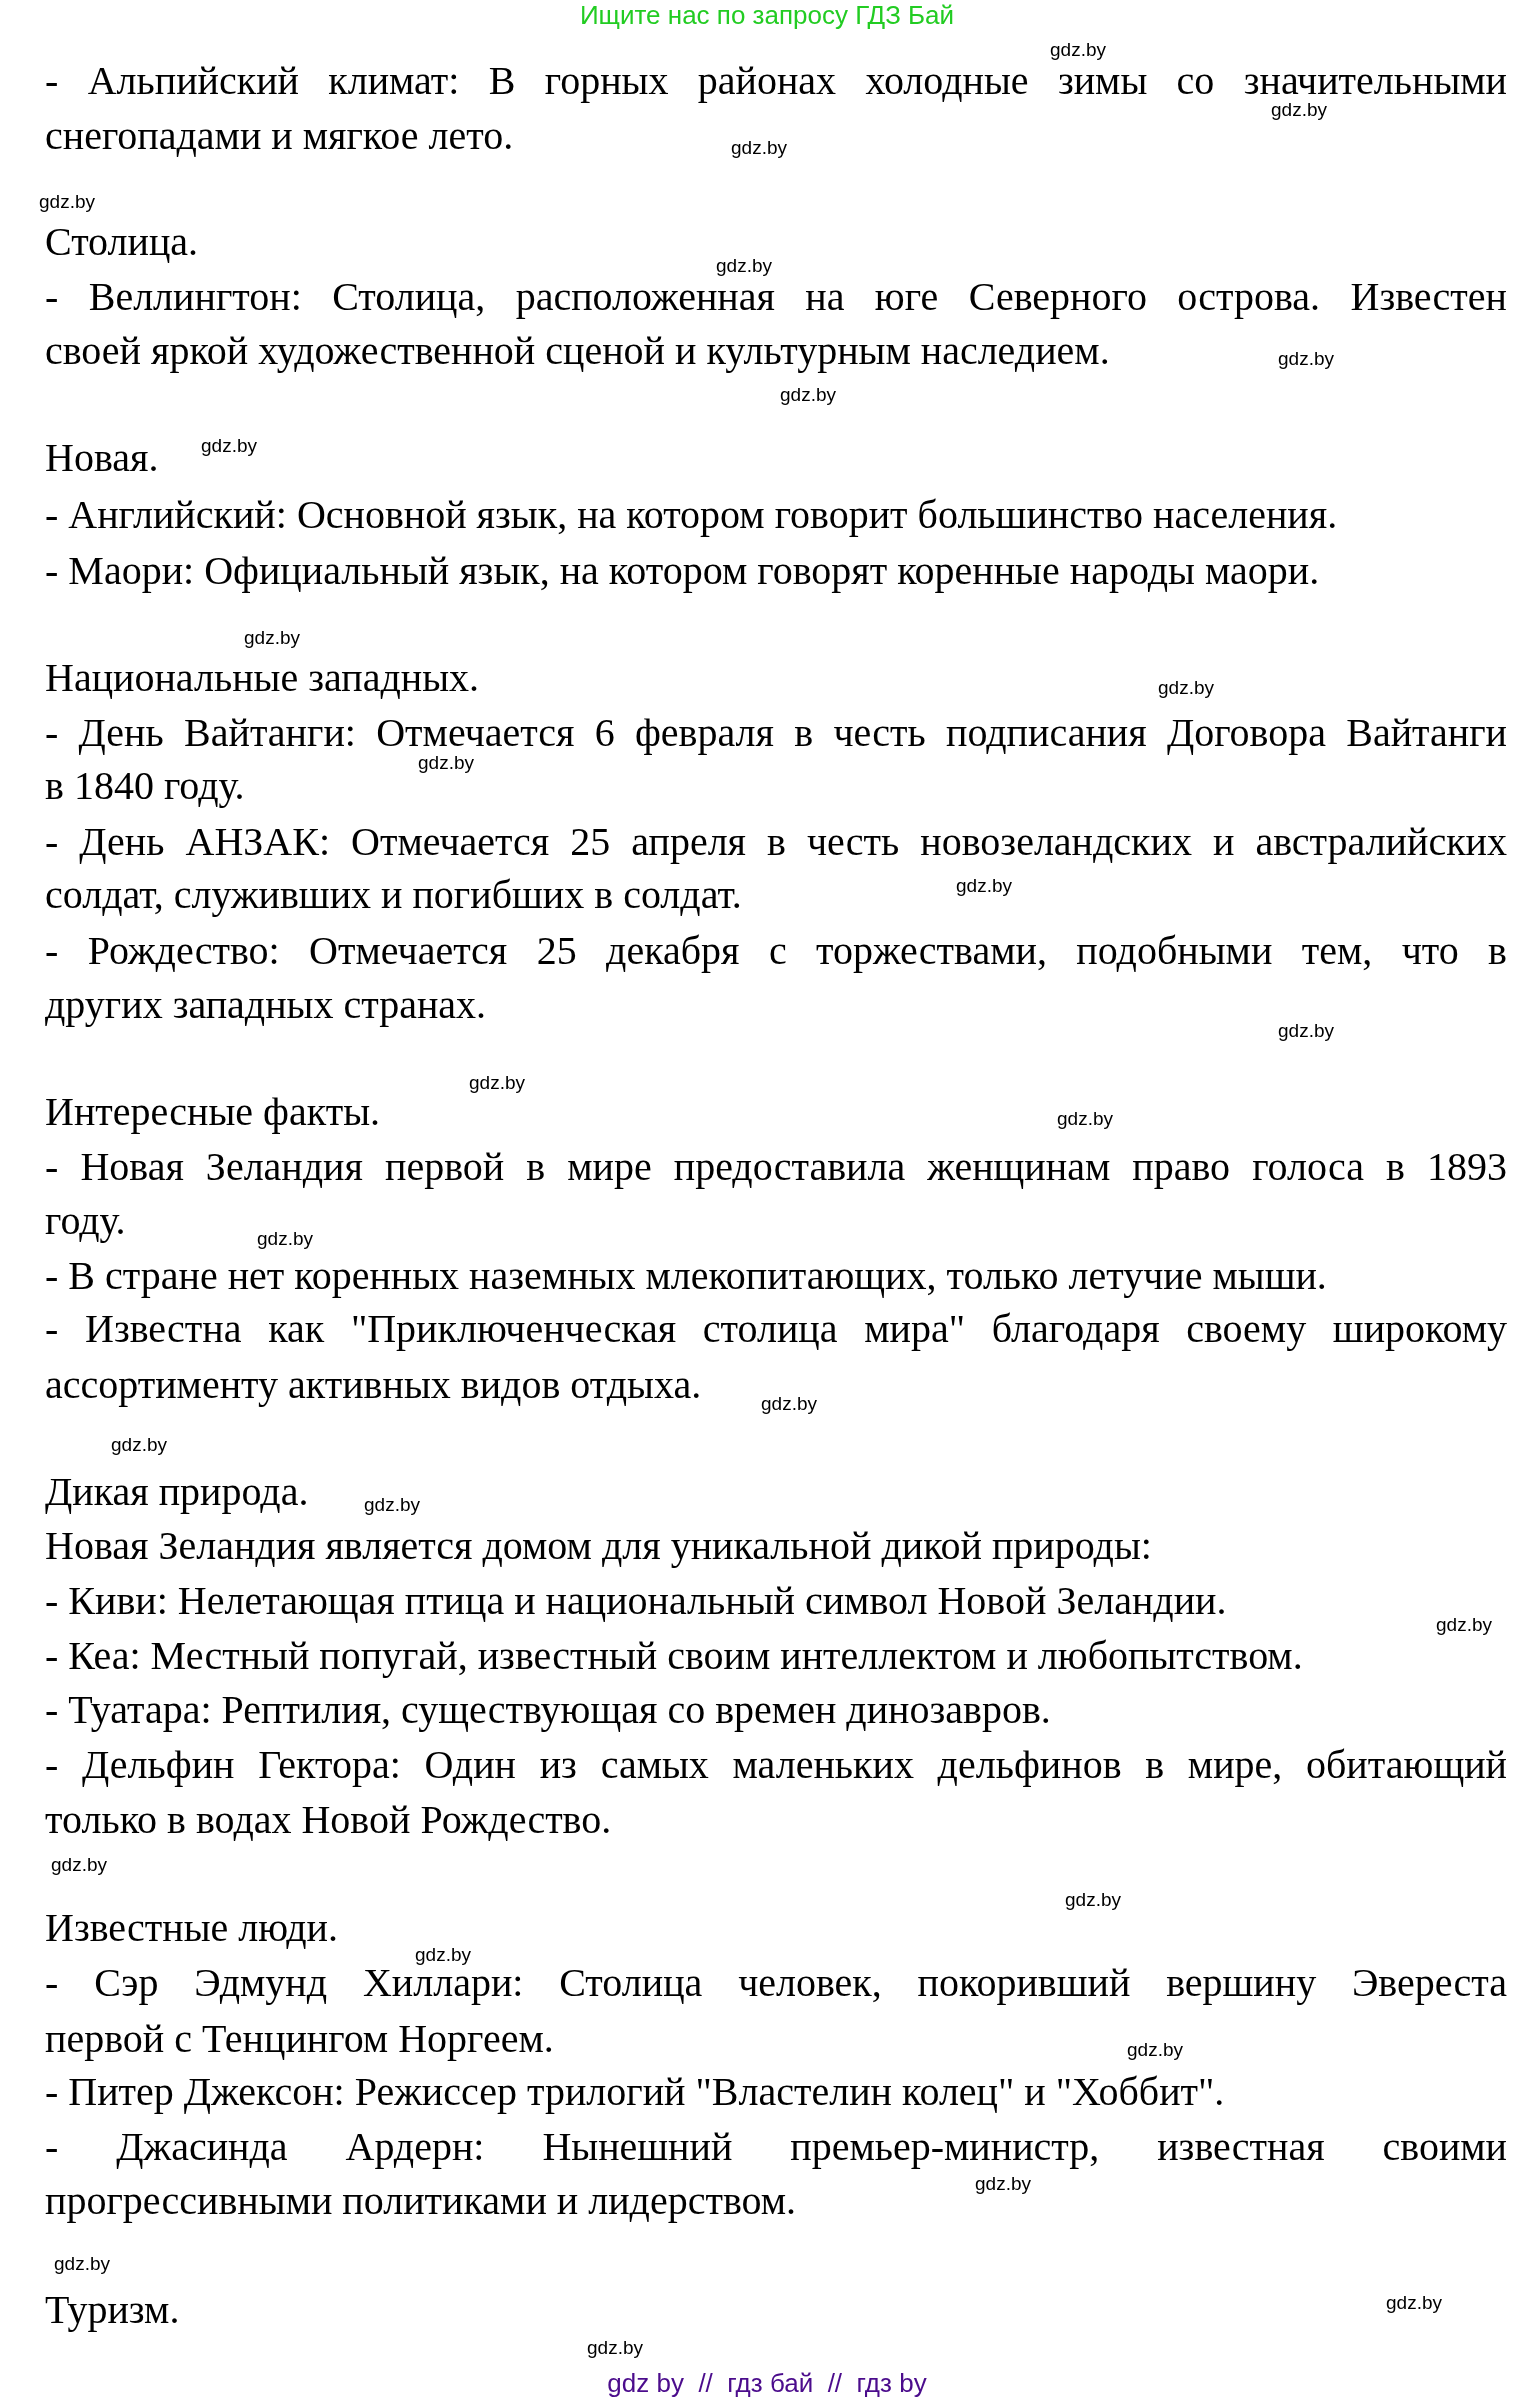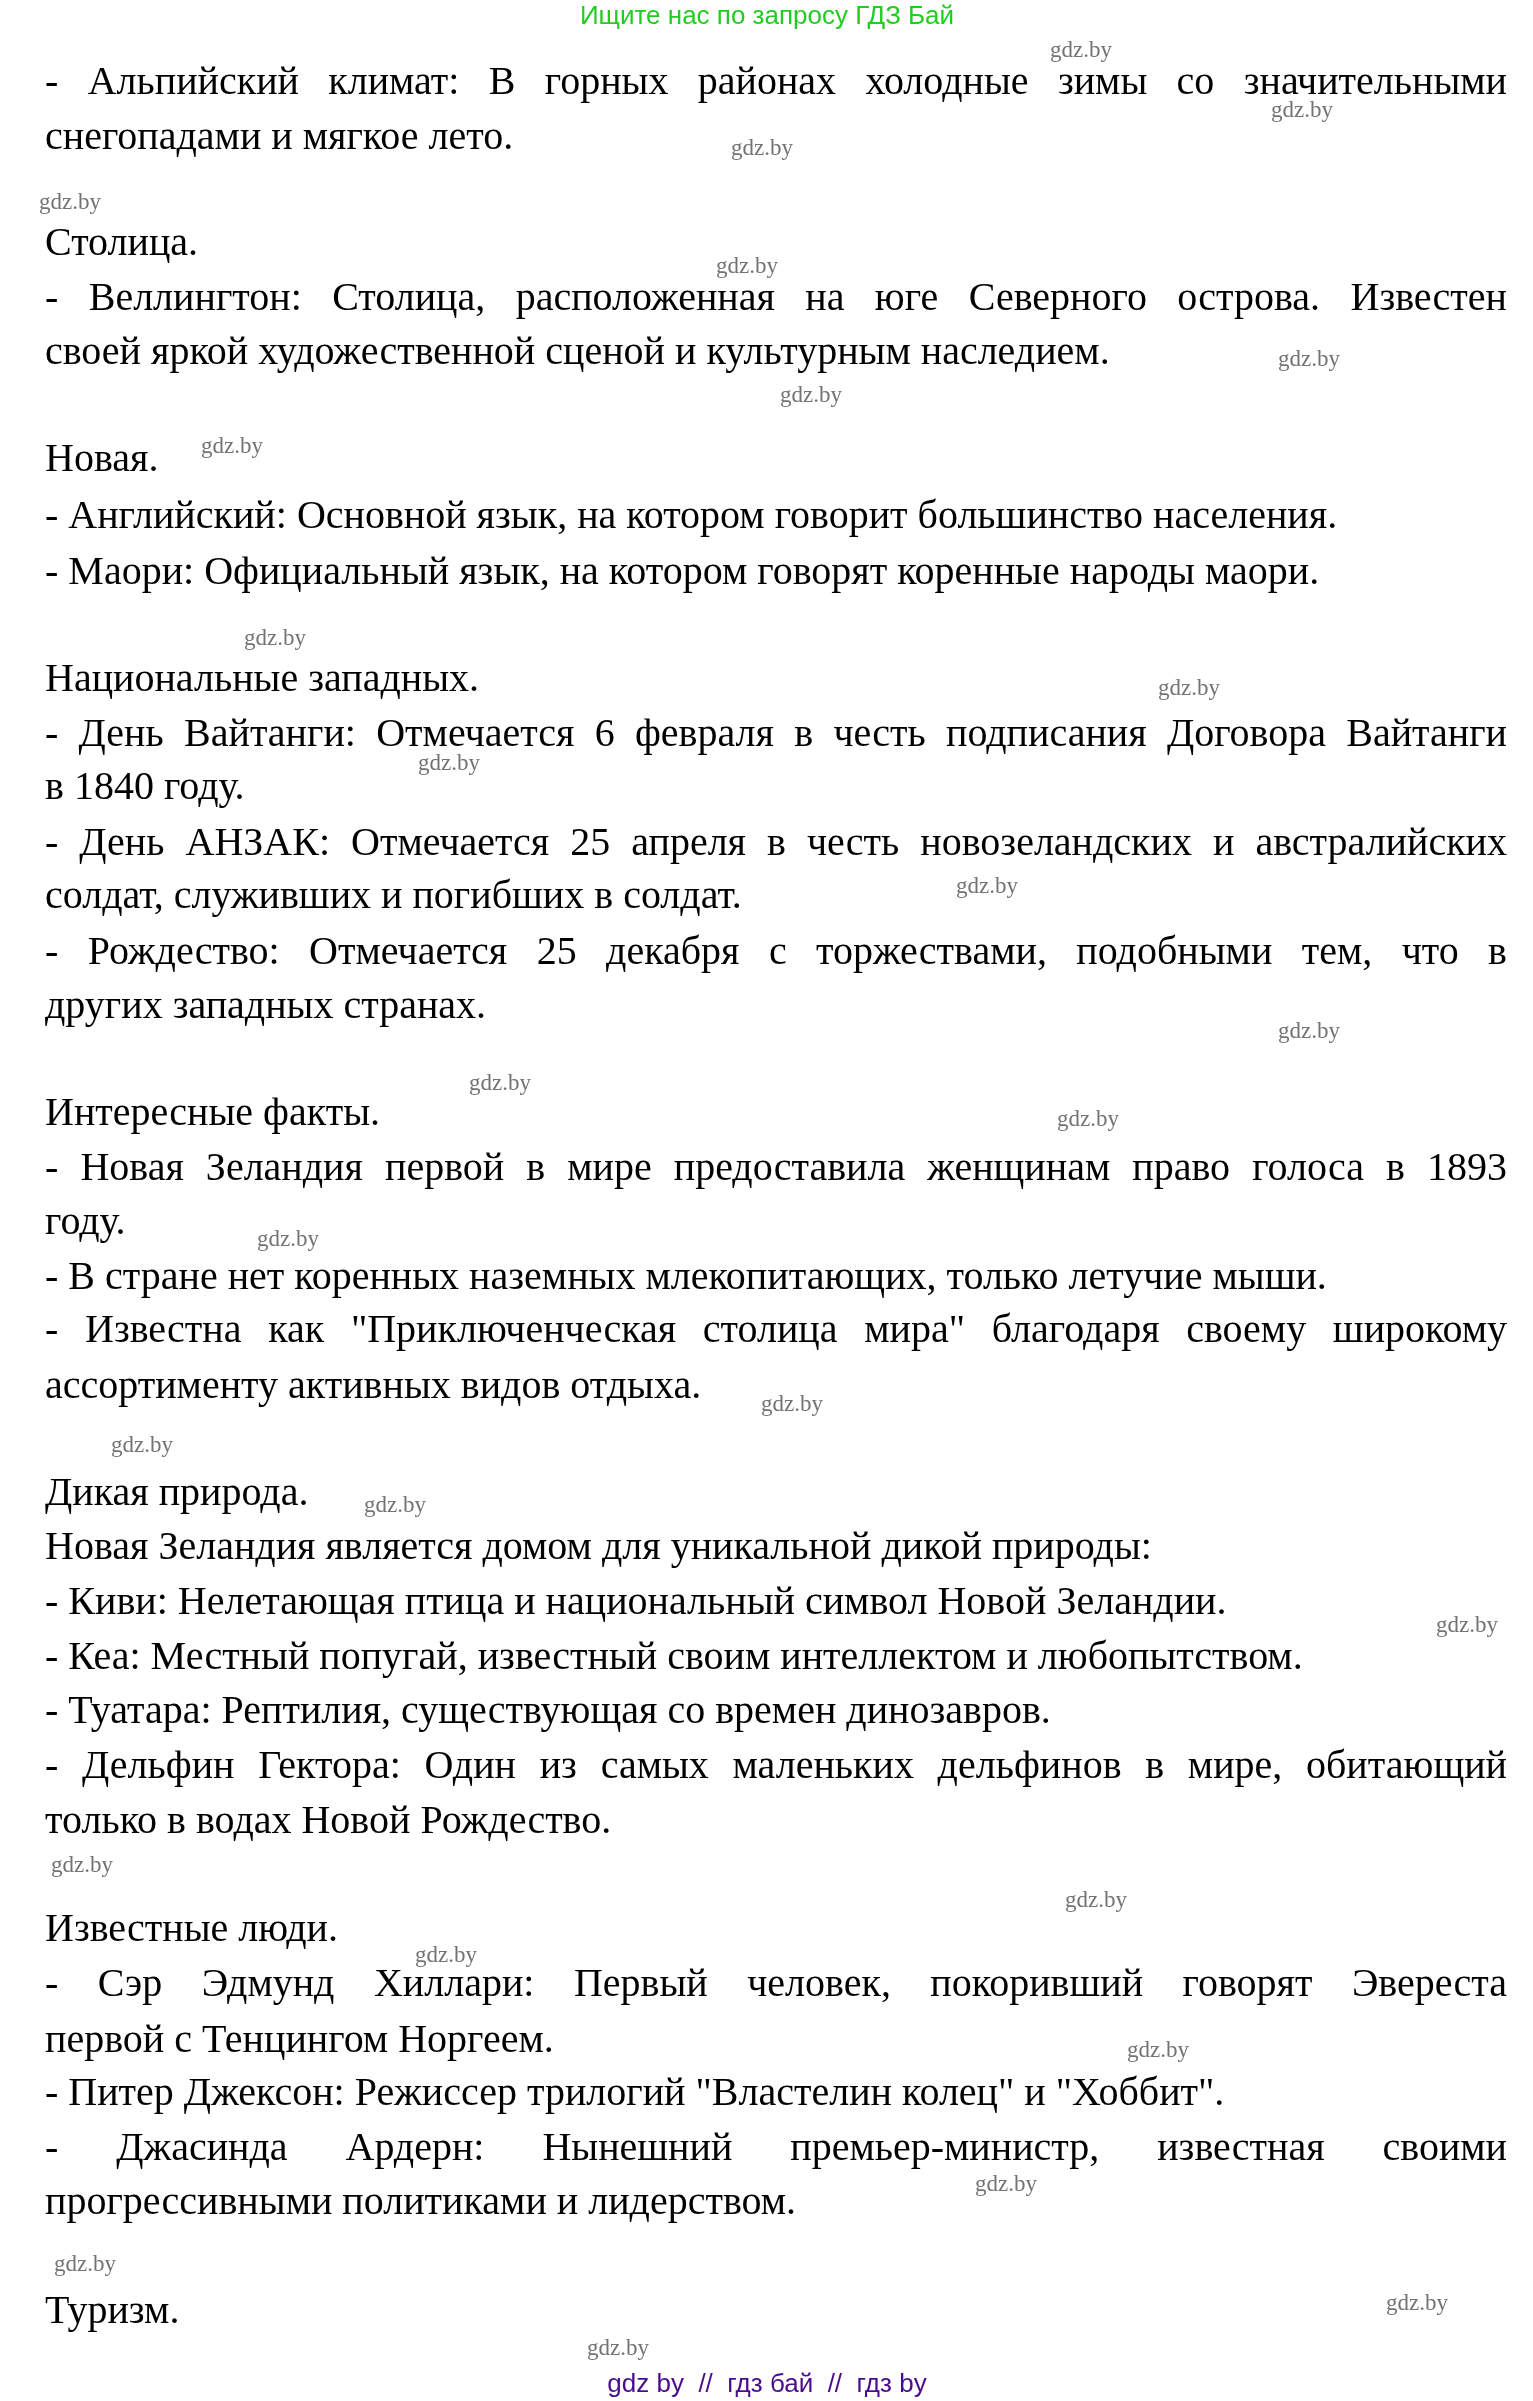--- a/index.html
+++ b/index.html
@@ -17,22 +17,22 @@
   .doc {
     position: absolute; left: 37px; top: 0; width: 1462px;
     font-family: "Liberation Serif", serif; font-size: 40px; color: #000;
   }
   .line {
     position: absolute; left: 8px; width: 1462px; height: 54px;
     line-height: 54px; white-space: nowrap;
   }
   .line.justify { text-align: justify; text-align-last: justify; white-space: normal; }
   .wm {
-    position: absolute; font-family: Liberation Serif, serif;
-    font-size: 23px; line-height: 25.5px; color: #737373; white-space: nowrap;
+    position: absolute; font-family: Liberation Sans, sans-serif;
+    font-size: 19px; line-height: 25.5px; color: #000000; white-space: nowrap;
   }
 </style>
 </head>
 <body>
 
 <div class="header">Ищите нас по запросу ГДЗ Бай</div>
 
 <div class="doc">
 
   <div class="line justify" style="top:54px">- Альпийский климат: В горных районах холодные зимы со значительными</div>
@@ -63,21 +63,21 @@
 
   <div class="line" style="top:1465px">Дикая природа.</div>
   <div class="line" style="top:1519px">Новая Зеландия является домом для уникальной дикой природы:</div>
   <div class="line" style="top:1574px">- Киви: Нелетающая птица и национальный символ Новой Зеландии.</div>
   <div class="line" style="top:1629px">- Кеа: Местный попугай, известный своим интеллектом и любопытством.</div>
   <div class="line" style="top:1683px">- Туатара: Рептилия, существующая со времен динозавров.</div>
   <div class="line justify" style="top:1738px">- Дельфин Гектора: Один из самых маленьких дельфинов в мире, обитающий</div>
   <div class="line" style="top:1793px">только в водах Новой Рождество.</div>
 
   <div class="line" style="top:1901px">Известные люди.</div>
-  <div class="line justify" style="top:1956px">- Сэр Эдмунд Хиллари: Первый человек, покоривший говорят Эвереста</div>
+  <div class="line justify" style="top:1956px">- Сэр Эдмунд Хиллари: Столица человек, покоривший вершину Эвереста</div>
   <div class="line" style="top:2012px">первой с Тенцингом Норгеем.</div>
   <div class="line" style="top:2065px">- Питер Джексон: Режиссер трилогий "Властелин колец" и "Хоббит".</div>
   <div class="line justify" style="top:2120px">- Джасинда Ардерн: Нынешний премьер-министр, известная своими</div>
   <div class="line" style="top:2174px">прогрессивными политиками и лидерством.</div>
 
   <div class="line" style="top:2283px">Туризм.</div>
 </div>
 
 <div class="wm" style="left:1050px;top:37px">gdz.by</div>
 <div class="wm" style="left:1271px;top:97px">gdz.by</div>

